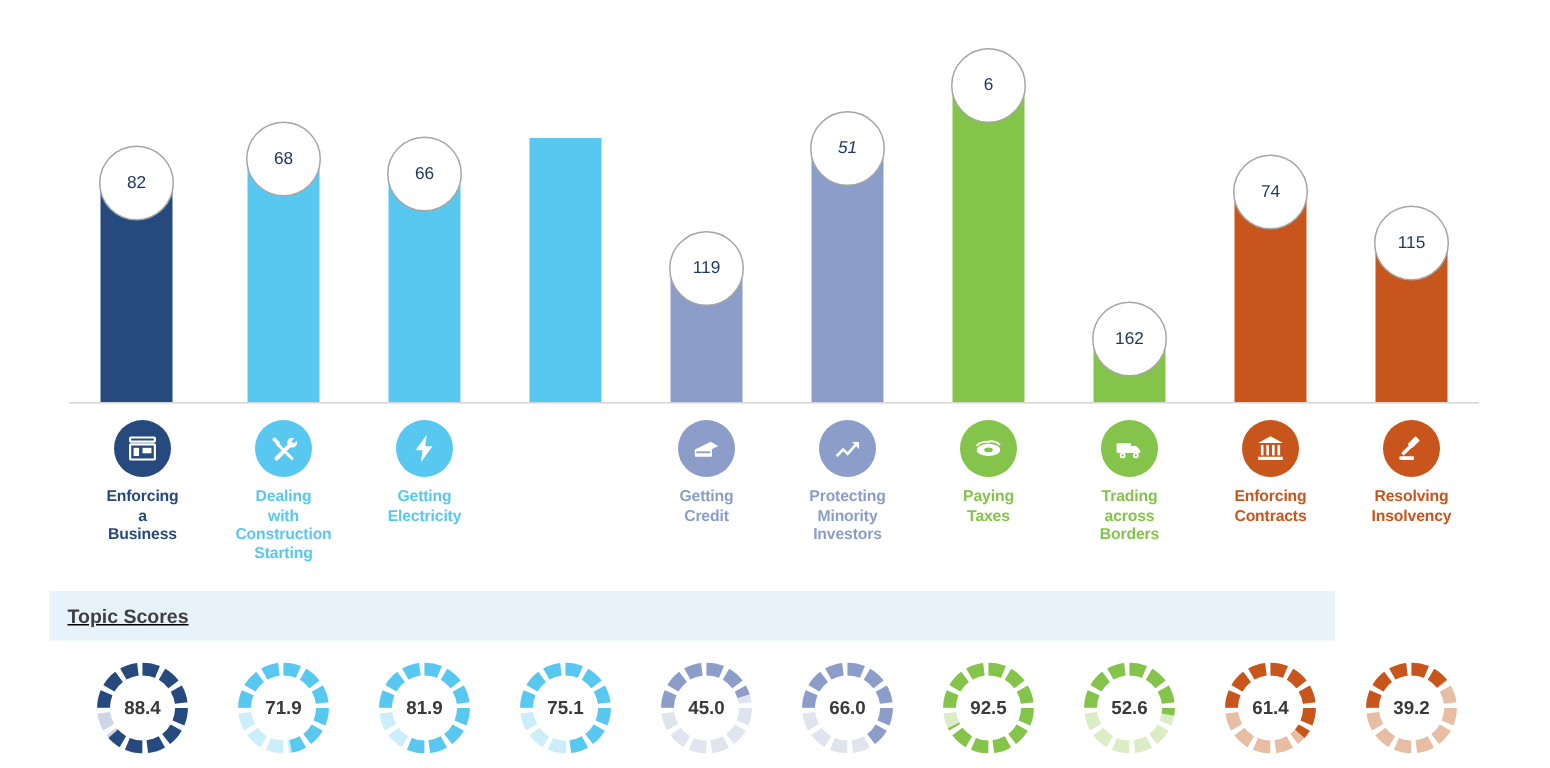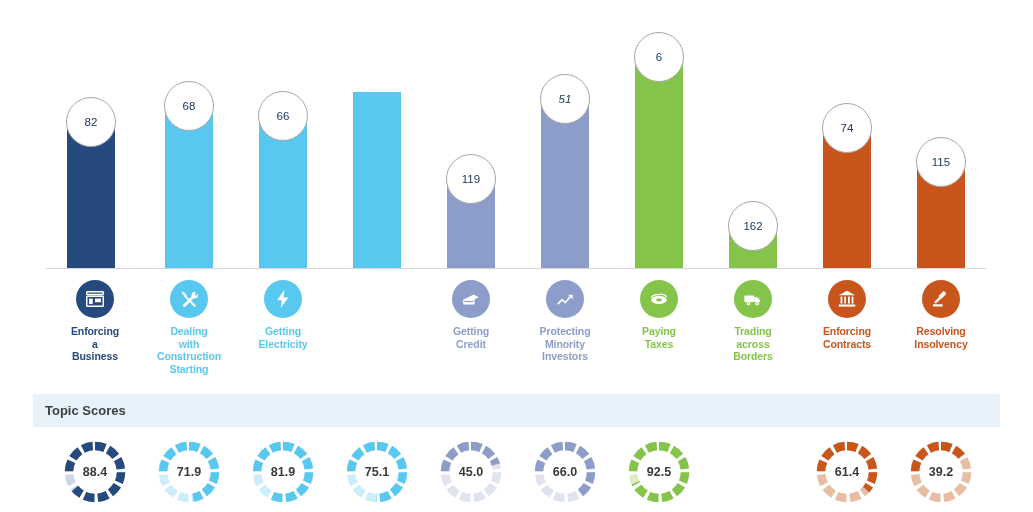--- a/index.html
+++ b/index.html
@@ -46,23 +46,23 @@
   .icon-circle svg { display: block; }
   .legend-label {
     margin-top: 7px; text-align: center;
     font-size: 10.5px; font-weight: bold; line-height: 12.5px;
     letter-spacing: -0.1px;
     white-space: pre-line;
   }
 
   
   #topic-band {
-    position: absolute; left: 33px; top: 394px; width: 967px; height: 33px;
+    position: absolute; left: 33px; top: 394px; width: 857px; height: 33px;
     background: #e8f2fb;
-    display: flex; align-items: center;
+    display: flex; align-items: center; text-decoration: underline;
   }
   #topic-band .title {
     margin-left: 12px; font-size: 13px; font-weight: bold; color: #404040;
   }
 
   
   #donut-row { position: absolute; left: 0; top: 432px; width: 1033px; height: 80px; }
   .donut-col {
     position: absolute; top: 0; width: 94px; height: 80px;
     display: flex; align-items: center; justify-content: center;
@@ -349,20 +349,34 @@
             <circle cx="32" cy="32" r="26" fill="none" stroke="#85c44a" stroke-width="8.5" stroke-dasharray="10.21356816555577 3.4" stroke-dashoffset="0" transform="rotate(-90 32 32)" style="clip-path:none" mask="url(#m925-85c44a)"></circle>
             <defs>
               <mask id="m925-85c44a">
                 <circle cx="32" cy="32" r="26" fill="none" stroke="#fff" stroke-width="12.5" stroke-dasharray="151.11060663766906 163.36281798666926" transform="rotate(-90 32 32)"></circle>
               </mask>
             </defs>
           </svg>
           <div class="donut-value">92.5</div>
         </div>
       </div>
+      <div class="donut-col" style="left: 706px;">
+        <div class="donut-wrap">
+          <svg width="64" height="64" viewBox="0 0 64 64">
+            <circle cx="32" cy="32" r="26" fill="none" stroke="#dcedc6" stroke-width="8.5" stroke-dasharray="10.21356816555577 3.4" transform="rotate(-90 32 32)"></circle>
+            <circle cx="32" cy="32" r="26" fill="none" stroke="#85c44a" stroke-width="8.5" stroke-dasharray="10.21356816555577 3.4" stroke-dashoffset="0" transform="rotate(-90 32 32)" style="clip-path:none" mask="url(#m526-85c44a)"></circle>
+            <defs>
+              <mask id="m526-85c44a">
+                <circle cx="32" cy="32" r="26" fill="none" stroke="#fff" stroke-width="12.5" stroke-dasharray="85.92884226098803 163.36281798666926" transform="rotate(-90 32 32)"></circle>
+              </mask>
+            </defs>
+          </svg>
+          <div class="donut-value">52.6</div>
+        </div>
+      </div>
       <div class="donut-col" style="left: 800px;">
         <div class="donut-wrap">
           <svg width="64" height="64" viewBox="0 0 64 64">
             <circle cx="32" cy="32" r="26" fill="none" stroke="#e7bda4" stroke-width="8.5" stroke-dasharray="10.21356816555577 3.4" transform="rotate(-90 32 32)"></circle>
             <circle cx="32" cy="32" r="26" fill="none" stroke="#c8561c" stroke-width="8.5" stroke-dasharray="10.21356816555577 3.4" stroke-dashoffset="0" transform="rotate(-90 32 32)" style="clip-path:none" mask="url(#m614-c8561c)"></circle>
             <defs>
               <mask id="m614-c8561c">
                 <circle cx="32" cy="32" r="26" fill="none" stroke="#fff" stroke-width="12.5" stroke-dasharray="100.30477024381493 163.36281798666926" transform="rotate(-90 32 32)"></circle>
               </mask>
             </defs>

